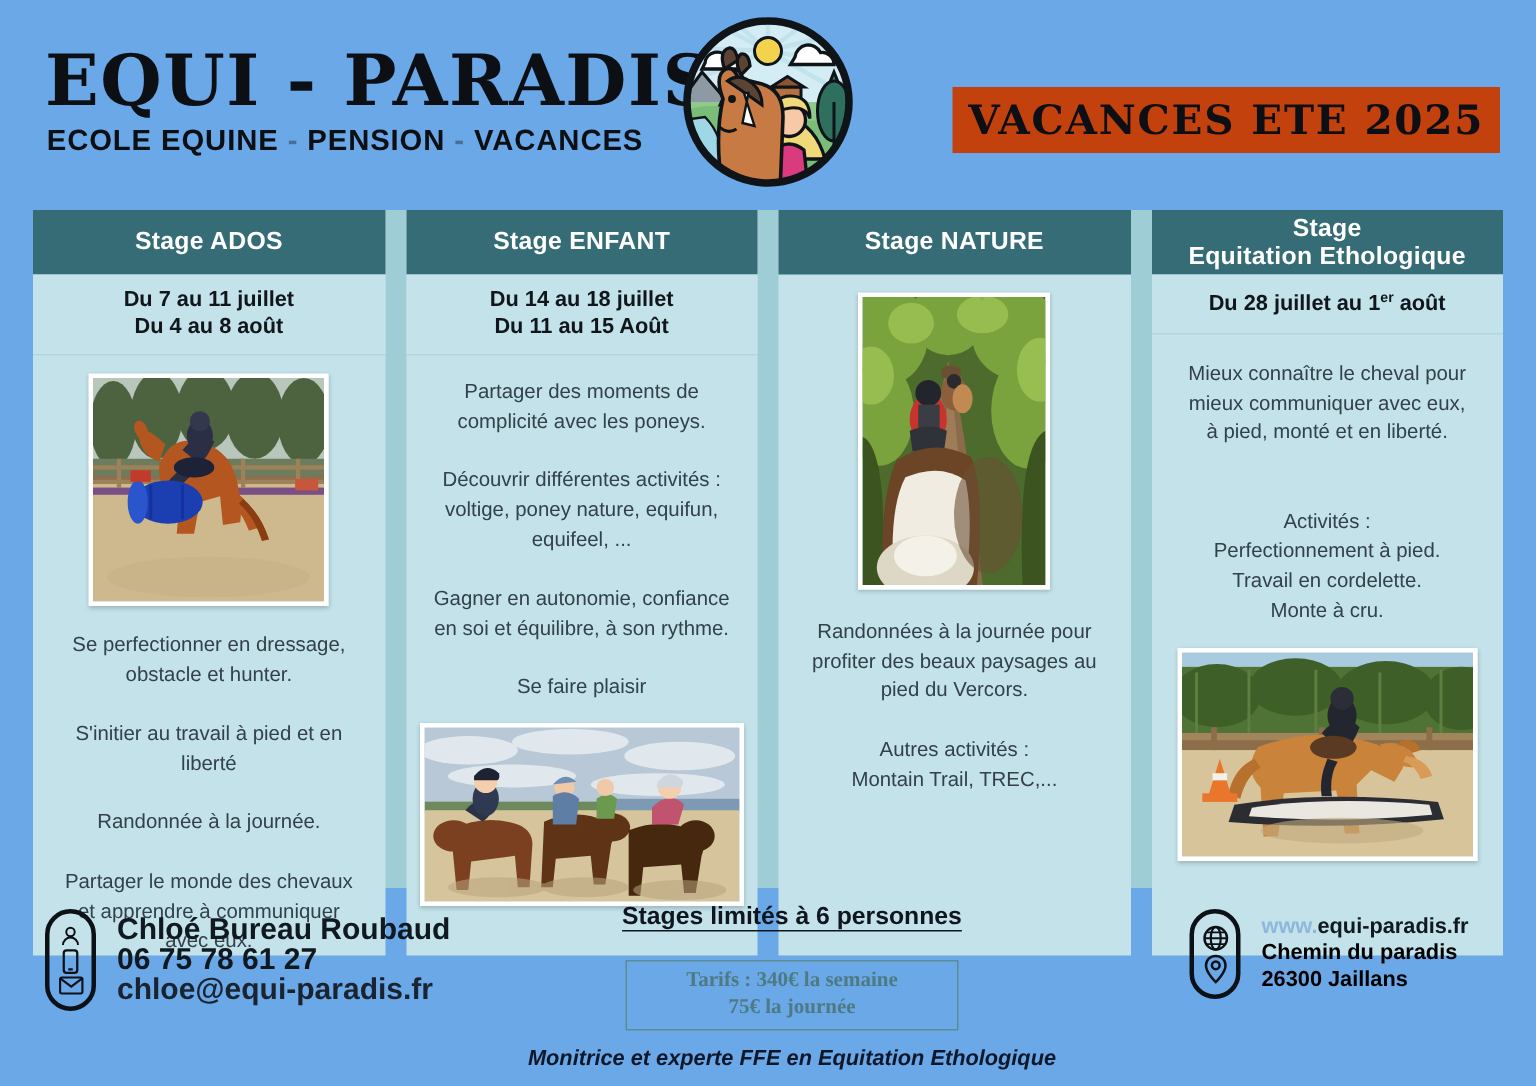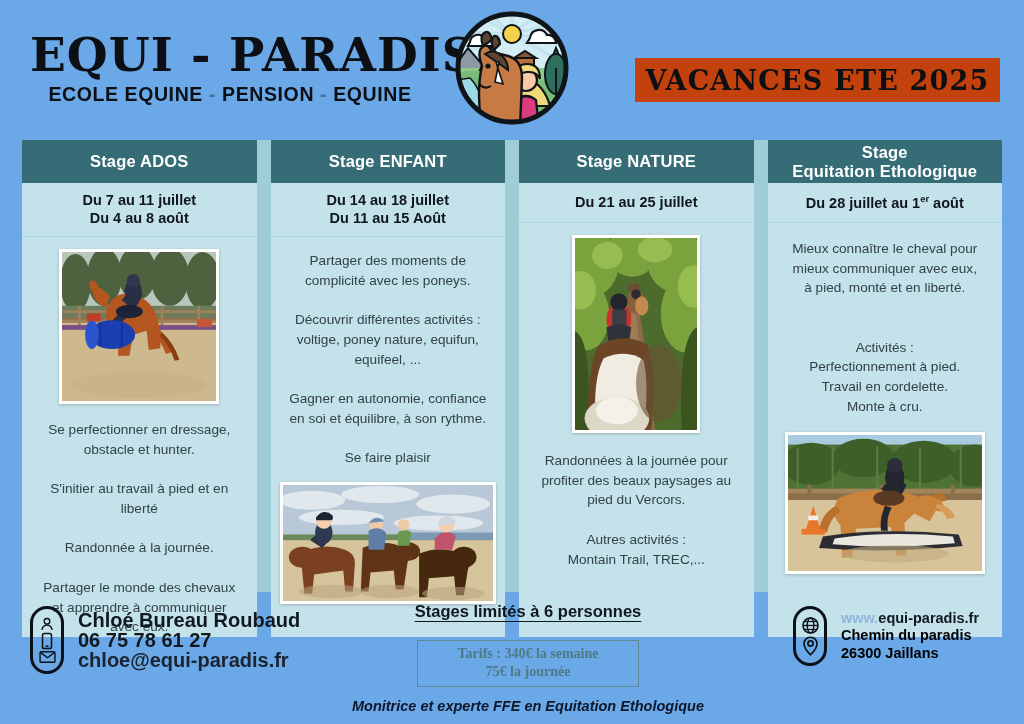--- a/index.html
+++ b/index.html
@@ -224,21 +224,21 @@
 
 <div class="header">
 
   <div class="brand">
     <div class="brand-title">EQUI - PARADIS</div>
     <div class="brand-sub">
       <span>ECOLE EQUINE</span>
       <span class="sep">-</span>
       <span>PENSION</span>
       <span class="sep">-</span>
-      <span>EQUINE</span>
+      <span>VACANCES</span>
     </div>
   </div>
 
   <div class="logo">
     <svg viewBox="0 0 120 120" xmlns="http://www.w3.org/2000/svg">
       <defs>
         <clipPath id="lclip">
             <circle cx="60" cy="60" r="54"></circle>
           </clipPath>
       </defs>
@@ -425,23 +425,20 @@
               <ellipse cx="110" cy="112" rx="30" ry="7"></ellipse>
             <ellipse cx="175" cy="114" rx="32" ry="7"></ellipse>
           </g>
         </svg>
       </div>
     </div>
   </div>
 
   <div class="col c3">
     <div class="col-head">Stage NATURE</div>
-    <div class="col-dates">
-      <span>Du 21 au 25 juillet</span>
-    </div>
     <div class="col-body">
       <div class="photo">
         <svg viewBox="0 0 128 198" xmlns="http://www.w3.org/2000/svg" preserveAspectRatio="none">
           <rect width="128" height="198" fill="#4c6b2c"></rect>
           <g fill="#7aa33d">
             <ellipse cx="18" cy="26" rx="28" ry="34"></ellipse>
               <ellipse cx="60" cy="14" rx="26" ry="26"></ellipse>
             <ellipse cx="106" cy="24" rx="30" ry="32"></ellipse>
               <ellipse cx="12" cy="80" rx="24" ry="36"></ellipse>
             <ellipse cx="116" cy="78" rx="26" ry="40"></ellipse>

